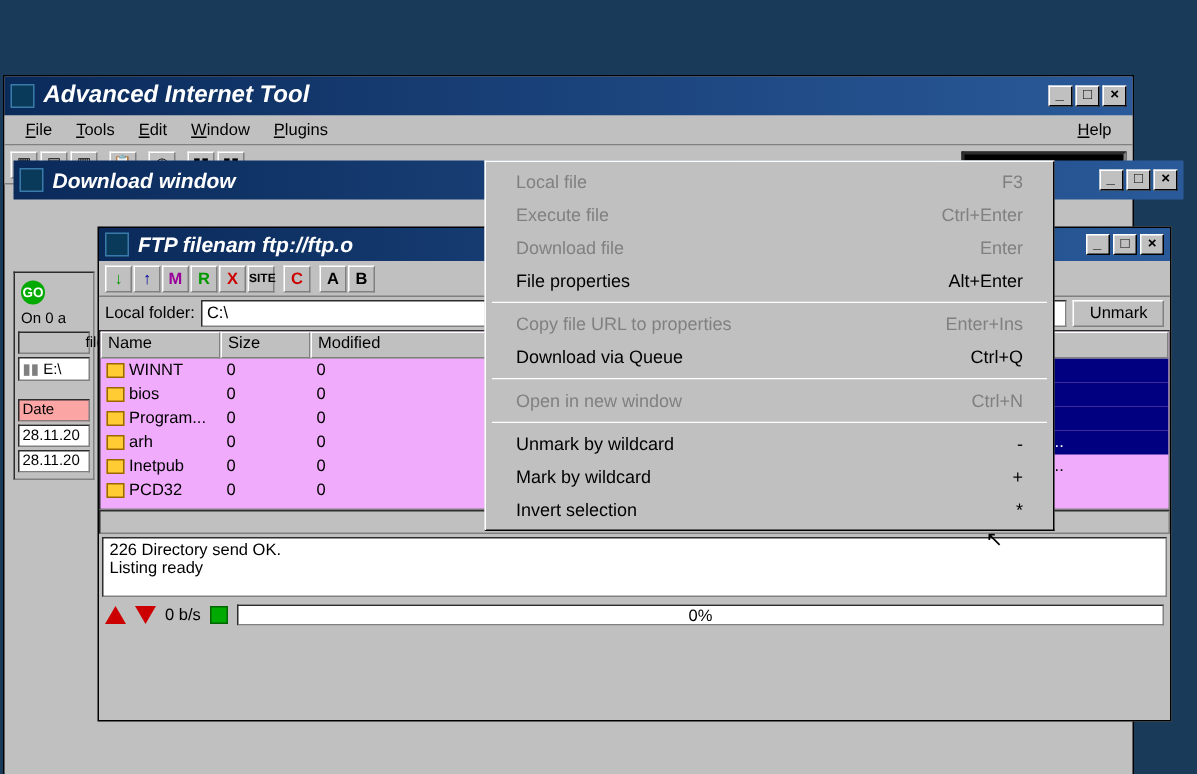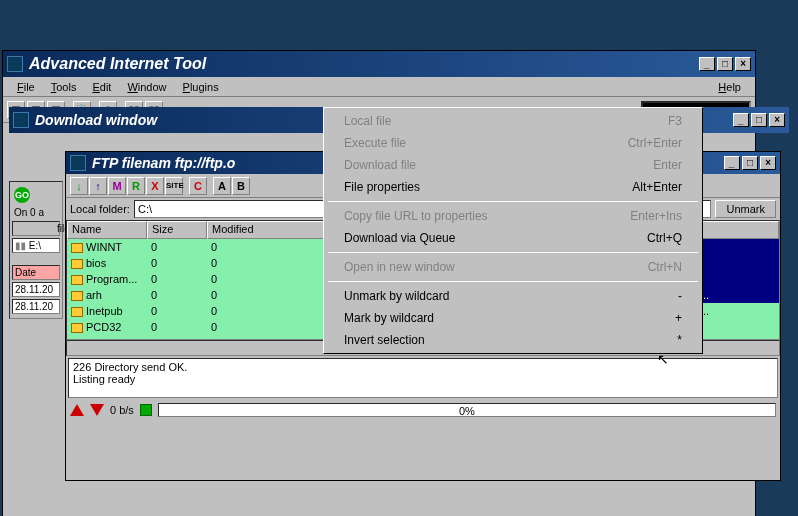--- a/index.html
+++ b/index.html
@@ -21,21 +21,21 @@
 .dlwin { position: absolute; top: 56px; left: 6px; width: 780px; height: 28px; }
 .dlwin .titlebar { font-size: 14px; }
 .ftpwin { position: absolute; top: 100px; left: 62px; width: 716px; height: 330px; background: #c0c0c0; border: 1px solid #000; }
 .ftpwin .titlebar { font-size: 14px; height: 22px; }
 .ftptoolbar { height: 24px; display: flex; align-items: center; padding: 2px 4px; gap: 1px; border-bottom: 1px solid #808080; }
 .ftpbtn { width: 18px; height: 18px; border: 1px solid #808080; border-top-color: #fff; border-left-color: #fff; background: #c0c0c0; text-align: center; line-height: 16px; font-size: 11px; font-weight: bold; cursor: pointer; }
 .localfolder { height: 22px; display: flex; align-items: center; padding: 2px 4px; gap: 4px; }
 .localfolder input { flex: 1; height: 18px; border: 1px inset #808080; background: #fff; padding: 0 3px; font-size: 11px; }
 .changebtn { padding: 2px 10px; border: 1px solid #808080; border-top-color: #fff; border-left-color: #fff; background: #c0c0c0; cursor: pointer; font-size: 11px; }
 .panes { display: flex; height: 120px; }
-.pane { flex: 1; border: 1px inset #808080; background: #86efac; overflow: hidden; }
+.pane { flex: 1; border: 1px inset #808080; background: #f0abfc; overflow: hidden; }
 .thead { display: flex; background: #c0c0c0; height: 18px; }
 .th { border: 1px solid #808080; border-top-color: #fff; border-left-color: #fff; padding: 1px 4px; font-size: 11px; }
 .trow { display: flex; height: 16px; align-items: center; }
 .td { padding: 0 4px; font-size: 11px; white-space: nowrap; overflow: hidden; }
 .folder-icon { display: inline-block; width: 12px; height: 10px; background: #ffcc33; border: 1px solid #996600; margin-right: 3px; vertical-align: middle; }
 .file-icon { display: inline-block; width: 10px; height: 12px; background: #fff; border: 1px solid #666; margin-right: 3px; vertical-align: middle; }
 .selected { background: #000080; color: #fff; }
 .statusline { height: 16px; background: #c0c0c0; border: 1px inset #808080; padding: 1px 4px; font-size: 11px; }
 .log { height: 40px; background: #fff; border: 1px inset #808080; padding: 2px 4px; font-size: 11px; margin: 2px; }
 .progress { height: 20px; display: flex; align-items: center; padding: 2px 4px; gap: 6px; }

